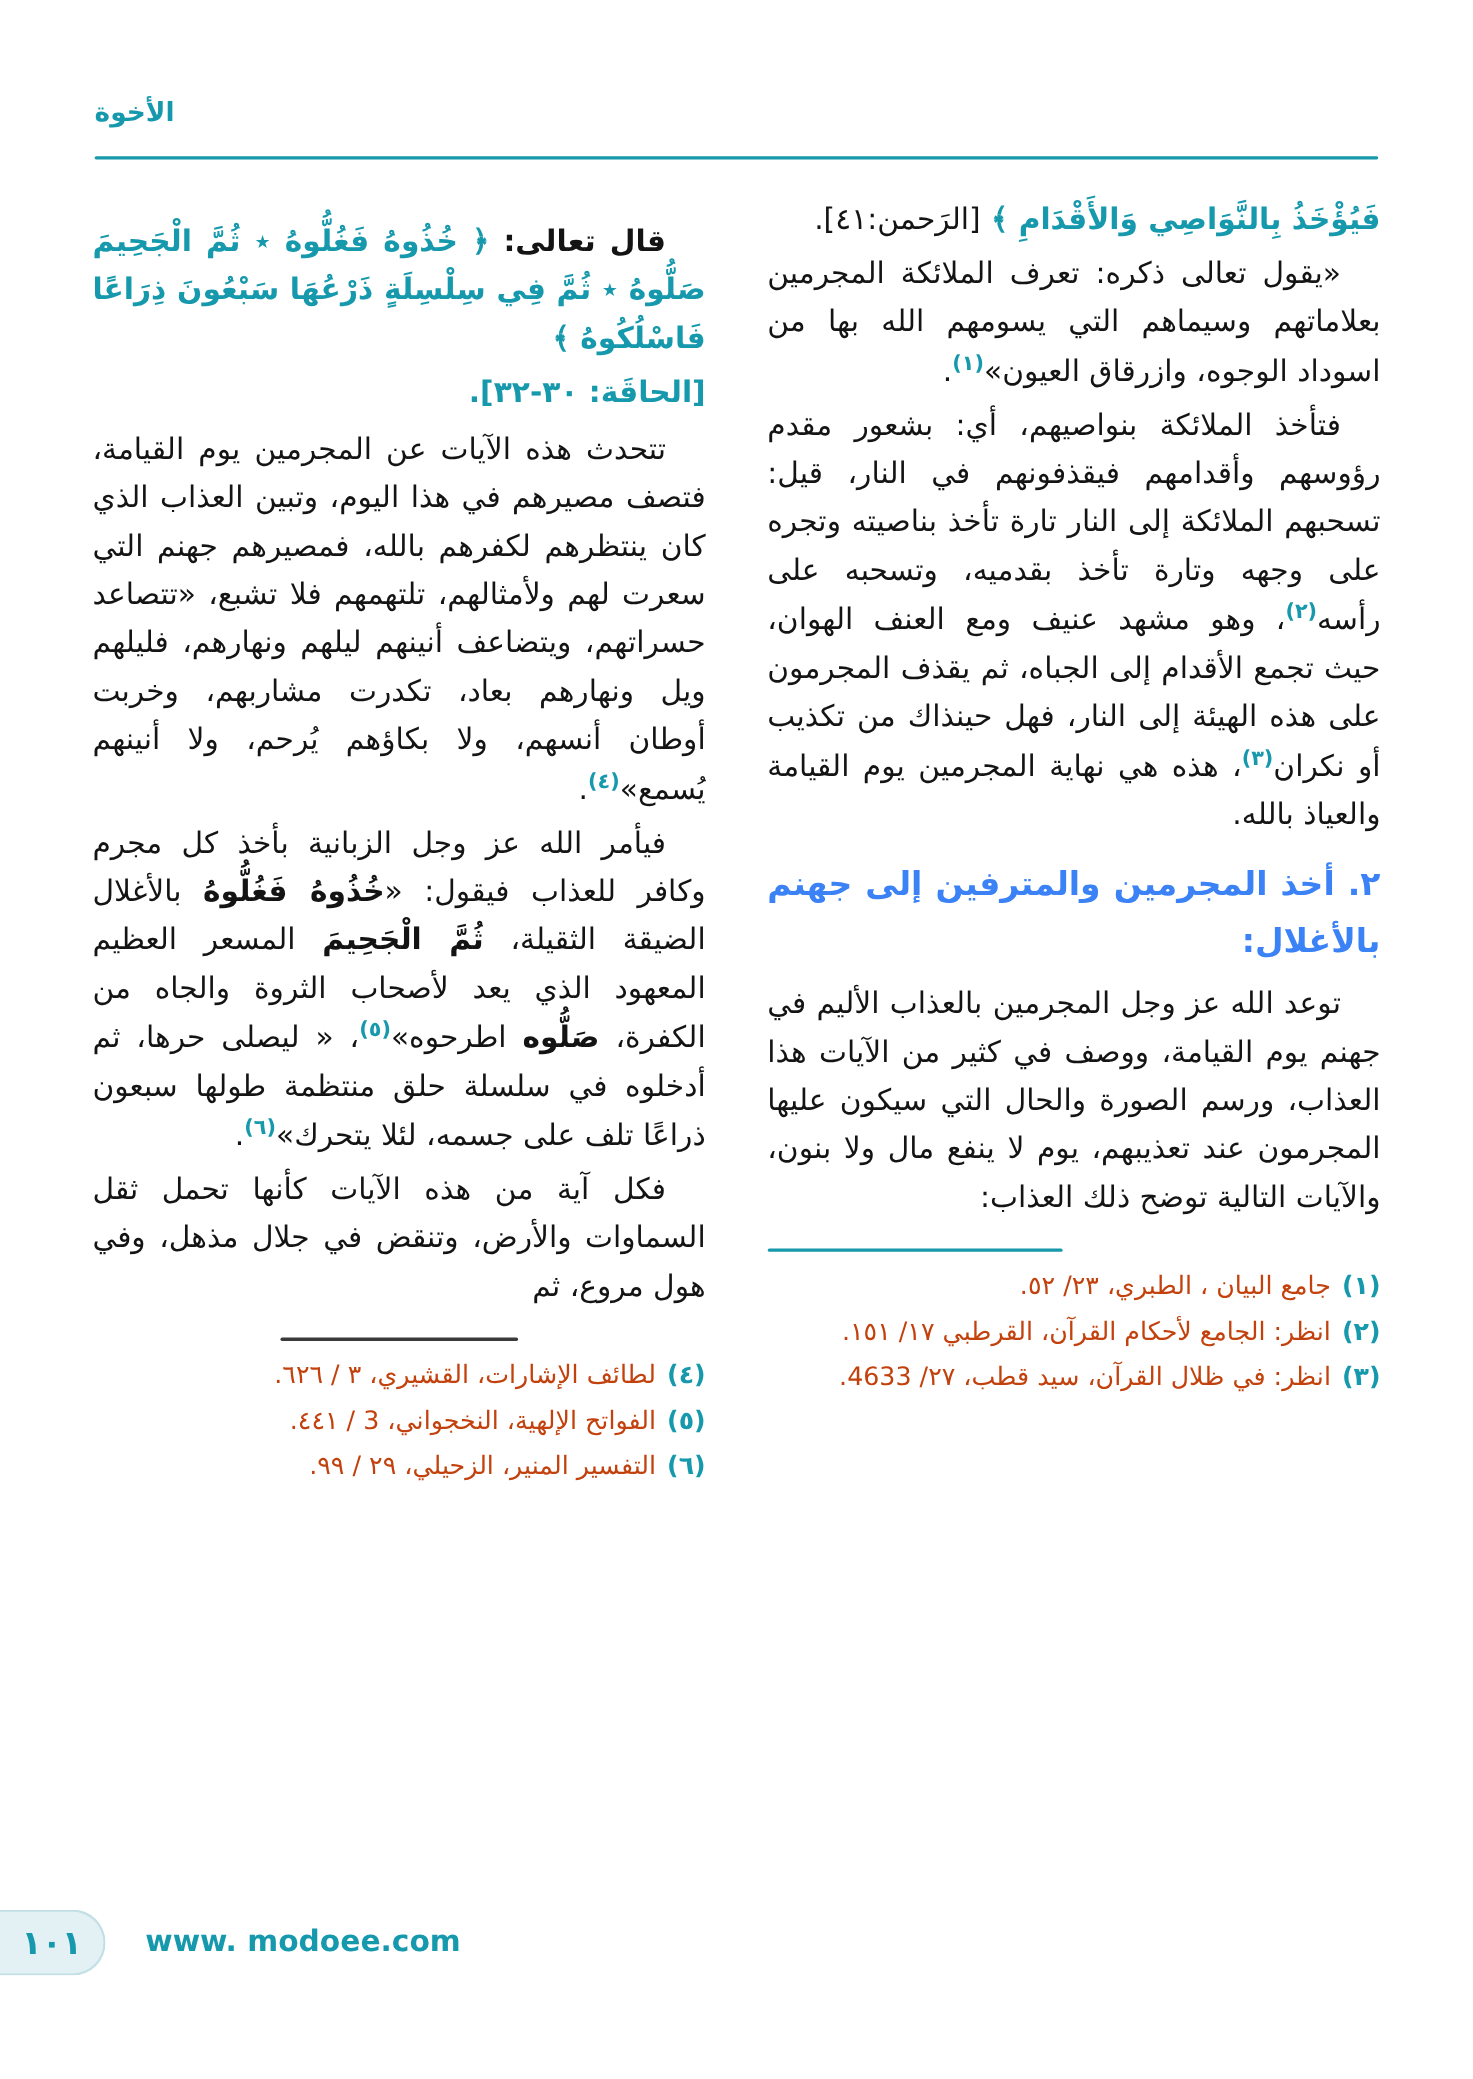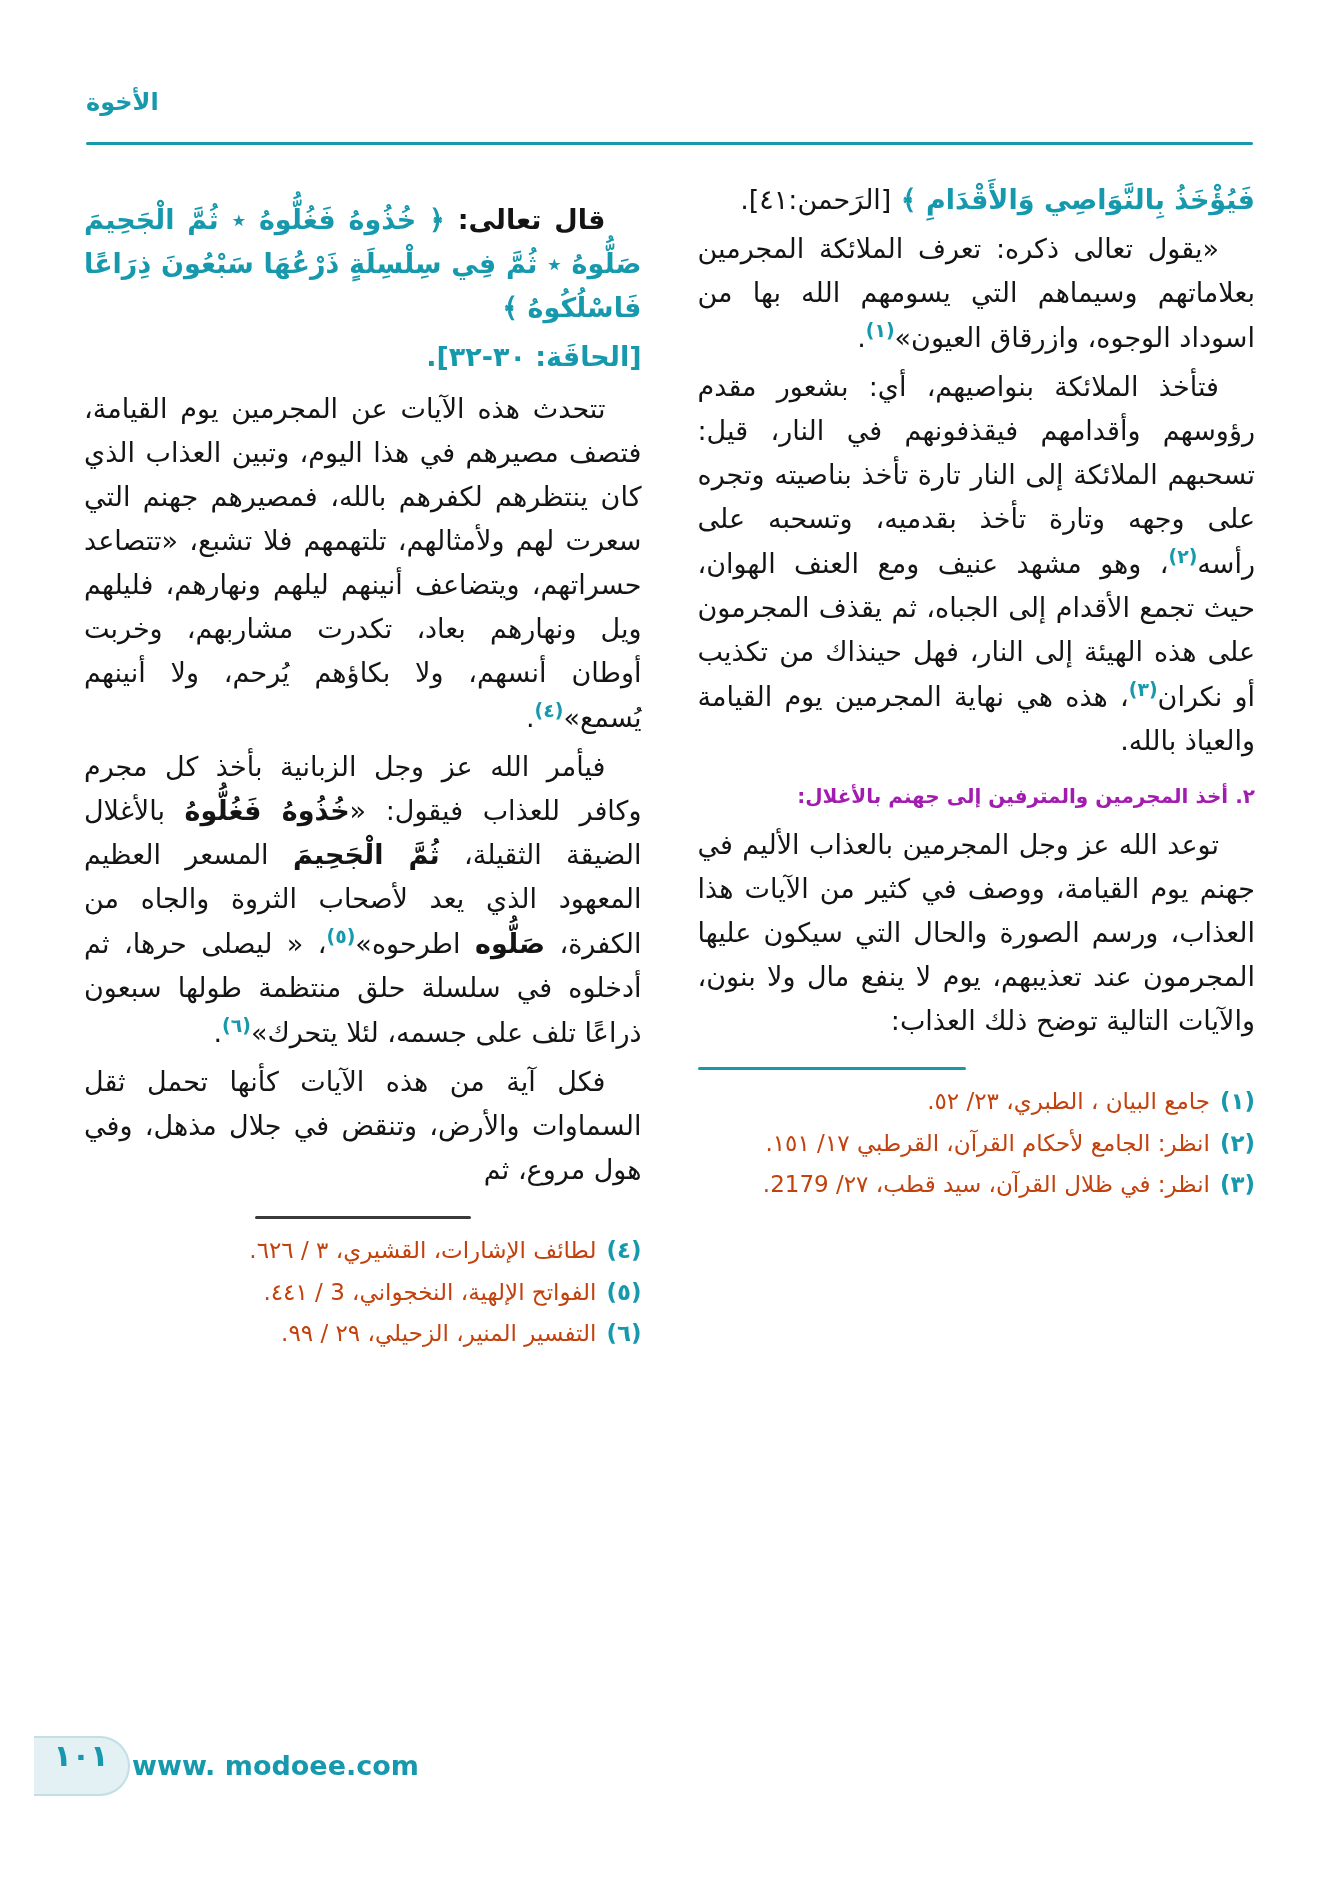--- a/index.html
+++ b/index.html
@@ -41,43 +41,43 @@
   .para { text-indent: 36px; }
   .verse-block { text-indent: 36px; margin-top: 20px; }
   .verse-ref { text-indent: 0; margin-bottom: 8px; }
 
   .seg-verse  { color: #1799ad; font-weight: 700; }
   .seg-accent { color: #1799ad; font-weight: 700; }
   .seg-bold   { font-weight: 700; }
   .seg-marker { color: #1799ad; font-size: 0.70em; vertical-align: super; font-weight: 700; }
 
   .heading {
-    font-size: 20px; font-weight: 700; line-height: 1.7;
-    text-align: justify; color: #a21caf;
+    font-size: 30px; font-weight: 700; line-height: 1.7;
+    text-align: justify; color: #3b82f6;
     margin: 16px 0 10px 0;
   }
 
   
   .fn-block { margin-top: 24px; }
   .fn-rule { height: 3px; background: #1799ad; margin-bottom: 14px; width: 268px; border-radius: 2px; }
   .fn-rule-left-align { margin-left: 0; margin-right: auto; }   
   .fn-rule-center { width: 216px; margin-left: auto; margin-right: auto; background: #3a3a3a; }
   .fn-row { display: flex; gap: 10px; font-size: 23px; line-height: 1.55; margin-bottom: 6px; }
   .fn-marker { color: #1799ad; font-weight: 700; white-space: nowrap; }
   .fn-text { color: #c2410c; text-align: justify; }
 
   
   .footer-pill {
     position: absolute; left: 0; top: 1736px;
     width: 96px; height: 60px;
     background: #e3f1f4;
     border: 2px solid #c2dfe6; border-left: none;
     border-radius: 0 30px 30px 0;
-    display: flex; justify-content: center;
-    color: #1799ad; font-size: 30px; font-weight: 700; margin-left: 34px;
+    display: flex; align-items: center; justify-content: center;
+    color: #1799ad; font-size: 30px; font-weight: 700;
   }
   .footer-url {
     position: absolute; left: 132px; top: 1750px;
     color: #1799ad; font-size: 27px; font-weight: 700;
     direction: ltr;
   }
 </style>
 </head>
 <body>
 
@@ -100,21 +100,21 @@
         <div class="fn-row">
           <span class="fn-marker">(١)</span>
           <span class="fn-text">جامع البيان ، الطبري، ٢٣/ ٥٢.</span>
         </div>
         <div class="fn-row">
           <span class="fn-marker">(٢)</span>
           <span class="fn-text">انظر: الجامع لأحكام القرآن، القرطبي ١٧/ ١٥١.</span>
         </div>
         <div class="fn-row">
           <span class="fn-marker">(٣)</span>
-          <span class="fn-text">انظر: في ظلال القرآن، سيد قطب، ٢٧/ 2179.</span>
+          <span class="fn-text">انظر: في ظلال القرآن، سيد قطب، ٢٧/ 4633.</span>
         </div>
       </div>
     </div>
 
     <div class="col">
       <p class="verse-block"><span class="seg-bold">قال تعالى: </span><span class="seg-verse">﴿ خُذُوهُ فَغُلُّوهُ ٭ ثُمَّ الْجَحِيمَ صَلُّوهُ ٭ ثُمَّ فِي سِلْسِلَةٍ ذَرْعُهَا سَبْعُونَ ذِرَاعًا فَاسْلُكُوهُ ﴾</span></p>
       <p class="verse-ref"><span class="seg-accent">[الحاقَة: ٣٠-٣٢].</span></p>
       <p class="para"><span>تتحدث هذه الآيات عن المجرمين يوم القيامة، فتصف مصيرهم في هذا اليوم، وتبين العذاب الذي كان ينتظرهم لكفرهم بالله، فمصيرهم جهنم التي سعرت لهم ولأمثالهم، تلتهمهم فلا تشبع، «تتصاعد حسراتهم، ويتضاعف أنينهم ليلهم ونهارهم، فليلهم ويل ونهارهم بعاد، تكدرت مشاربهم، وخربت أوطان أنسهم، ولا بكاؤهم يُرحم، ولا أنينهم يُسمع»</span><span class="seg-marker">(٤)</span><span>.</span></p>
       <p class="para"><span>فيأمر الله عز وجل الزبانية بأخذ كل مجرم وكافر للعذاب فيقول: «</span><span class="seg-bold">خُذُوهُ فَغُلُّوهُ</span><span> بالأغلال الضيقة الثقيلة، </span><span class="seg-bold">ثُمَّ الْجَحِيمَ</span><span> المسعر العظيم المعهود الذي يعد لأصحاب الثروة والجاه من الكفرة، </span><span class="seg-bold">صَلُّوه</span><span> اطرحوه»</span><span class="seg-marker">(٥)</span><span>، « ليصلى حرها، ثم أدخلوه في سلسلة حلق منتظمة طولها سبعون ذراعًا تلف على جسمه، لئلا يتحرك»</span><span class="seg-marker">(٦)</span><span>.</span></p>
       <p class="para">فكل آية من هذه الآيات كأنها تحمل ثقل السماوات والأرض، وتنقض في جلال مذهل، وفي هول مروع، ثم</p>

